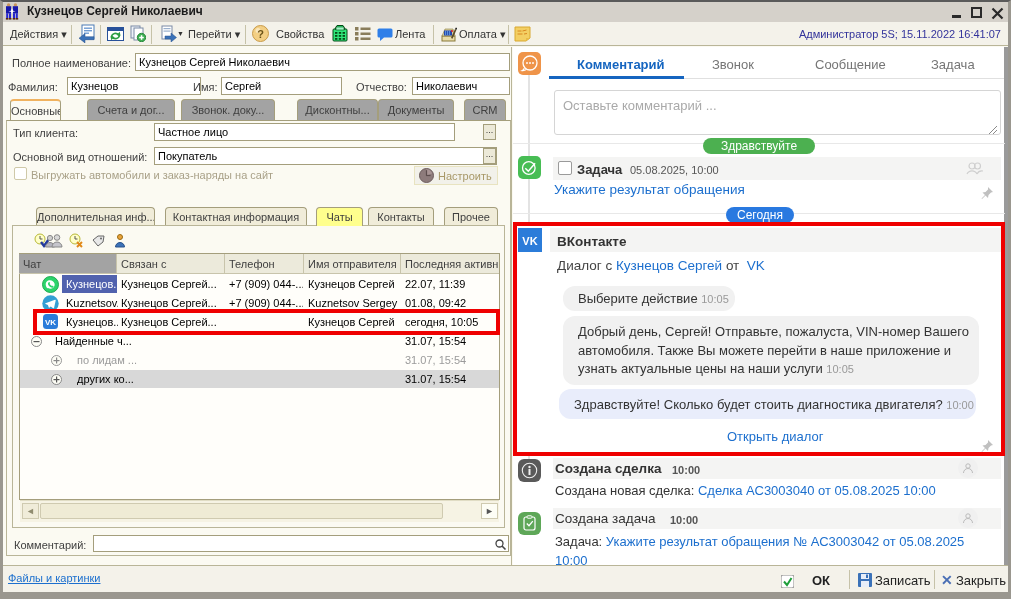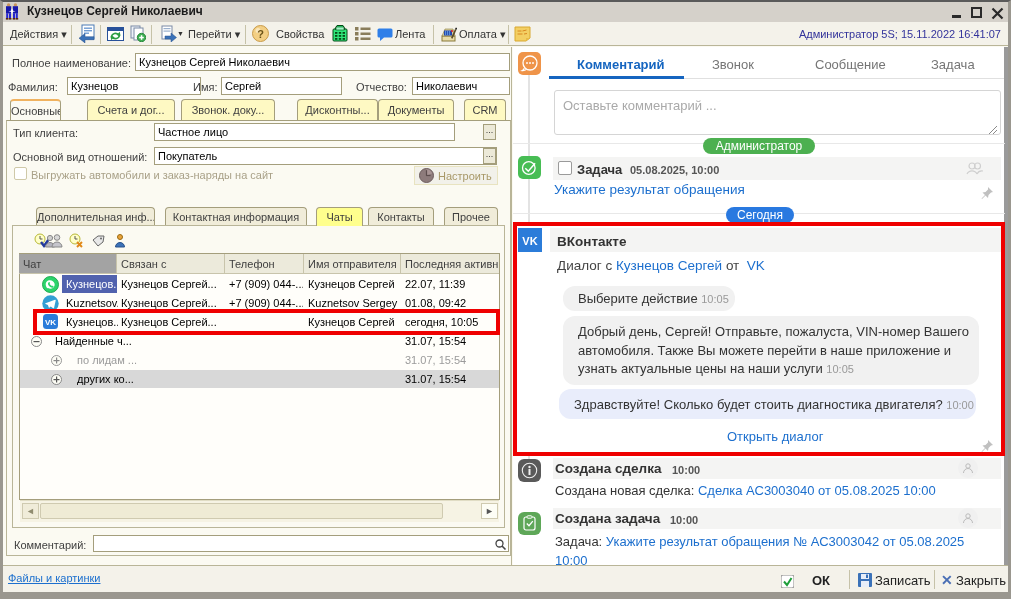--- a/index.html
+++ b/index.html
@@ -20,21 +20,21 @@
 .tbtxt { top:28px; font-size:11px; color:#333; }
 .tbsep { top:2px; width:1px; height:19px; background:#c6c2a8; }
 .tbico { top:3px; width:17px; height:17px; }
 #admtxt { right:10px; top:28px; color:#33339b; font-size:11px; }
 
 
 .lbl { font-size:11px; color:#3f3f3f; }
 .inp { background:#fff; border:1px solid #a49e7c; font-size:11px; color:#000; padding:2px 3px; }
 
 
-.tab1 { white-space:nowrap; overflow:hidden; top:99px; height:21px; background:#fef9c3; border:1px solid #a49e7c; border-bottom:none; border-radius:4px 4px 0 0; font-size:11px; color:#3f3f3f; text-align:center; padding-top:4px; }
+.tab1 { white-space:nowrap; overflow:hidden; top:99px; height:21px; background:#a3a3a3; border:1px solid #a49e7c; border-bottom:none; border-radius:4px 4px 0 0; font-size:11px; color:#3f3f3f; text-align:center; padding-top:4px; }
 .tab1.active { background:#fbfaf2; border-top:2px solid #f0b25f; z-index:3; }
 
 
 #panel1 { left:6px; top:120px; width:505px; height:436px; border:1px solid #b9b598; border-top:1px solid #a49e7c; background:#fbfaf2; }
 #panel2 { left:12px; top:225px; width:493px; height:303px; border:1px solid #b9b598; background:#fbfaf2; }
 
 .tab2 { white-space:nowrap; overflow:hidden; top:207px; height:19px; background:#f0ecd9; border:1px solid #a49e7c; border-bottom:none; border-radius:4px 4px 0 0; font-size:11px; color:#3f3f3f; text-align:center; padding-top:3px; }
 .tab2.active { background:#ffff8d; z-index:3; }
 
 
@@ -368,32 +368,32 @@
 <div class="abs" style="left:554px;top:90px;width:447px;height:45px;border:1px solid #d5d5d5;border-radius:3px;background:#fff"></div>
 <div class="abs" style="left:563px;top:98px;font-size:13px;color:#a9a9a9">Оставьте комментарий ...</div>
 <div class="abs" style="left:986px;top:121px"><svg width="12" height="12">
       <g stroke="#8a8a8a" stroke-width="1">
         <line x1="3" y1="11" x2="11" y2="3"></line>
         <line x1="7" y1="11" x2="11" y2="7"></line>
       </g>
     </svg></div>
 
 <div class="abs" style="left:513px;top:143px;width:492px;height:1px;background:#e8e8e8"></div>
-<div class="abs pill" style="left:703px;top:138px;width:112px;height:16px;background:#4cb050;line-height:16px">Администратор</div>
+<div class="abs pill" style="left:703px;top:138px;width:112px;height:16px;background:#4cb050;line-height:16px">Здравствуйте</div>
 
 <div class="abs" style="left:518px;top:156px;width:23px;height:23px;border-radius:5px;background:#47bd54">
 <svg width="23" height="23" viewBox="0 0 23 23">
       <circle cx="10.8" cy="12" r="6.3" fill="none" stroke="#fff" stroke-width="1.3"></circle>
       <path d="M7.3 12.2 l3 3 l6.8 -8" fill="none" stroke="#fff" stroke-width="1.5"></path>
     </svg></div>
 
 <div class="abs card cardhead" style="left:553px;top:157px;width:448px;height:23px"></div>
 <div class="abs" style="left:558px;top:161px;width:14px;height:14px;border:1px solid #9a9a9a;background:#fff;border-radius:2px"></div>
 <div class="abs" style="left:577px;top:162px;font-size:13px;font-weight:bold;color:#333">Задача</div>
-<div class="abs" style="left:630px;top:164px;font-size:11px;font-weight:bold;color:#555">05.08.2025, 10:00</div>
+<div class="abs" style="left:630px;top:164px;font-size:11px;font-weight:normal;color:#555">05.08.2025, 10:00</div>
 <div class="abs" style="left:964px;top:158px"><svg width="20" height="20">
       <g fill="none" stroke="#cfcfcf" stroke-width="1.2">
         <circle cx="8" cy="8" r="3"></circle>
         <path d="M3 16 a5.5 5.5 0 0 1 10 0"></path>
         <circle cx="13.5" cy="8" r="3"></circle>
         <path d="M13 16 a5.5 5.5 0 0 1 6 -3"></path>
       </g>
     </svg></div>
 <div class="abs card" style="left:553px;top:180px;width:448px;height:22px"></div>
 <div class="abs" style="left:554px;top:182px;font-size:13.5px;color:#1c6fce">Укажите результат обращения</div>
@@ -444,21 +444,21 @@
     </svg></div>
 <div class="abs" style="left:555px;top:483px;font-size:13px;color:#333">Создана новая сделка: <span style="color:#1c6fce">Сделка АС3003040 от 05.08.2025 10:00</span></div>
 
 <div class="abs" style="left:518px;top:512px;width:23px;height:23px;border-radius:6px;background:#5ea758">
 <svg width="23" height="23" viewBox="0 0 23 23">
       <rect x="6" y="5" width="11" height="13" rx="2" fill="none" stroke="#fff" stroke-width="1.2"></rect>
       <rect x="9" y="3.8" width="5" height="2.4" rx="1" fill="#5ea758" stroke="#fff" stroke-width="1"></rect>
       <path d="M8.8 11.5 l2.2 2.2 l3.8 -4.5" fill="none" stroke="#fff" stroke-width="1.3"></path>
     </svg></div>
 <div class="abs card cardhead" style="left:553px;top:508px;width:448px;height:21px"></div>
-<div class="abs" style="left:555px;top:511px;font-size:13.5px;font-weight:bold;color:#333">Создана задача</div>
+<div class="abs" style="left:555px;top:511px;font-size:13.5px;font-weight:normal;color:#333">Создана задача</div>
 <div class="abs" style="left:670px;top:514px;font-size:11px;font-weight:bold;color:#555">10:00</div>
 <div class="abs" style="left:958px;top:508px;width:20px;height:20px;border-radius:50%;background:#f0f0f0"><svg width="20" height="20">
       <g fill="none" stroke="#bbb" stroke-width="1">
         <circle cx="10" cy="8" r="2.2"></circle>
         <path d="M5.5 15 a4.5 4.5 0 0 1 9 0"></path>
       </g>
     </svg></div>
 <div class="abs" style="left:555px;top:532px;width:425px;font-size:13px;line-height:19px;color:#333">Задача: <span style="color:#1c6fce">Укажите результат обращения № АС3003042 от 05.08.2025 10:00</span></div>
 
 <div class="abs" style="left:781px;top:574px;width:13px;height:13px"><svg width="13" height="13">

